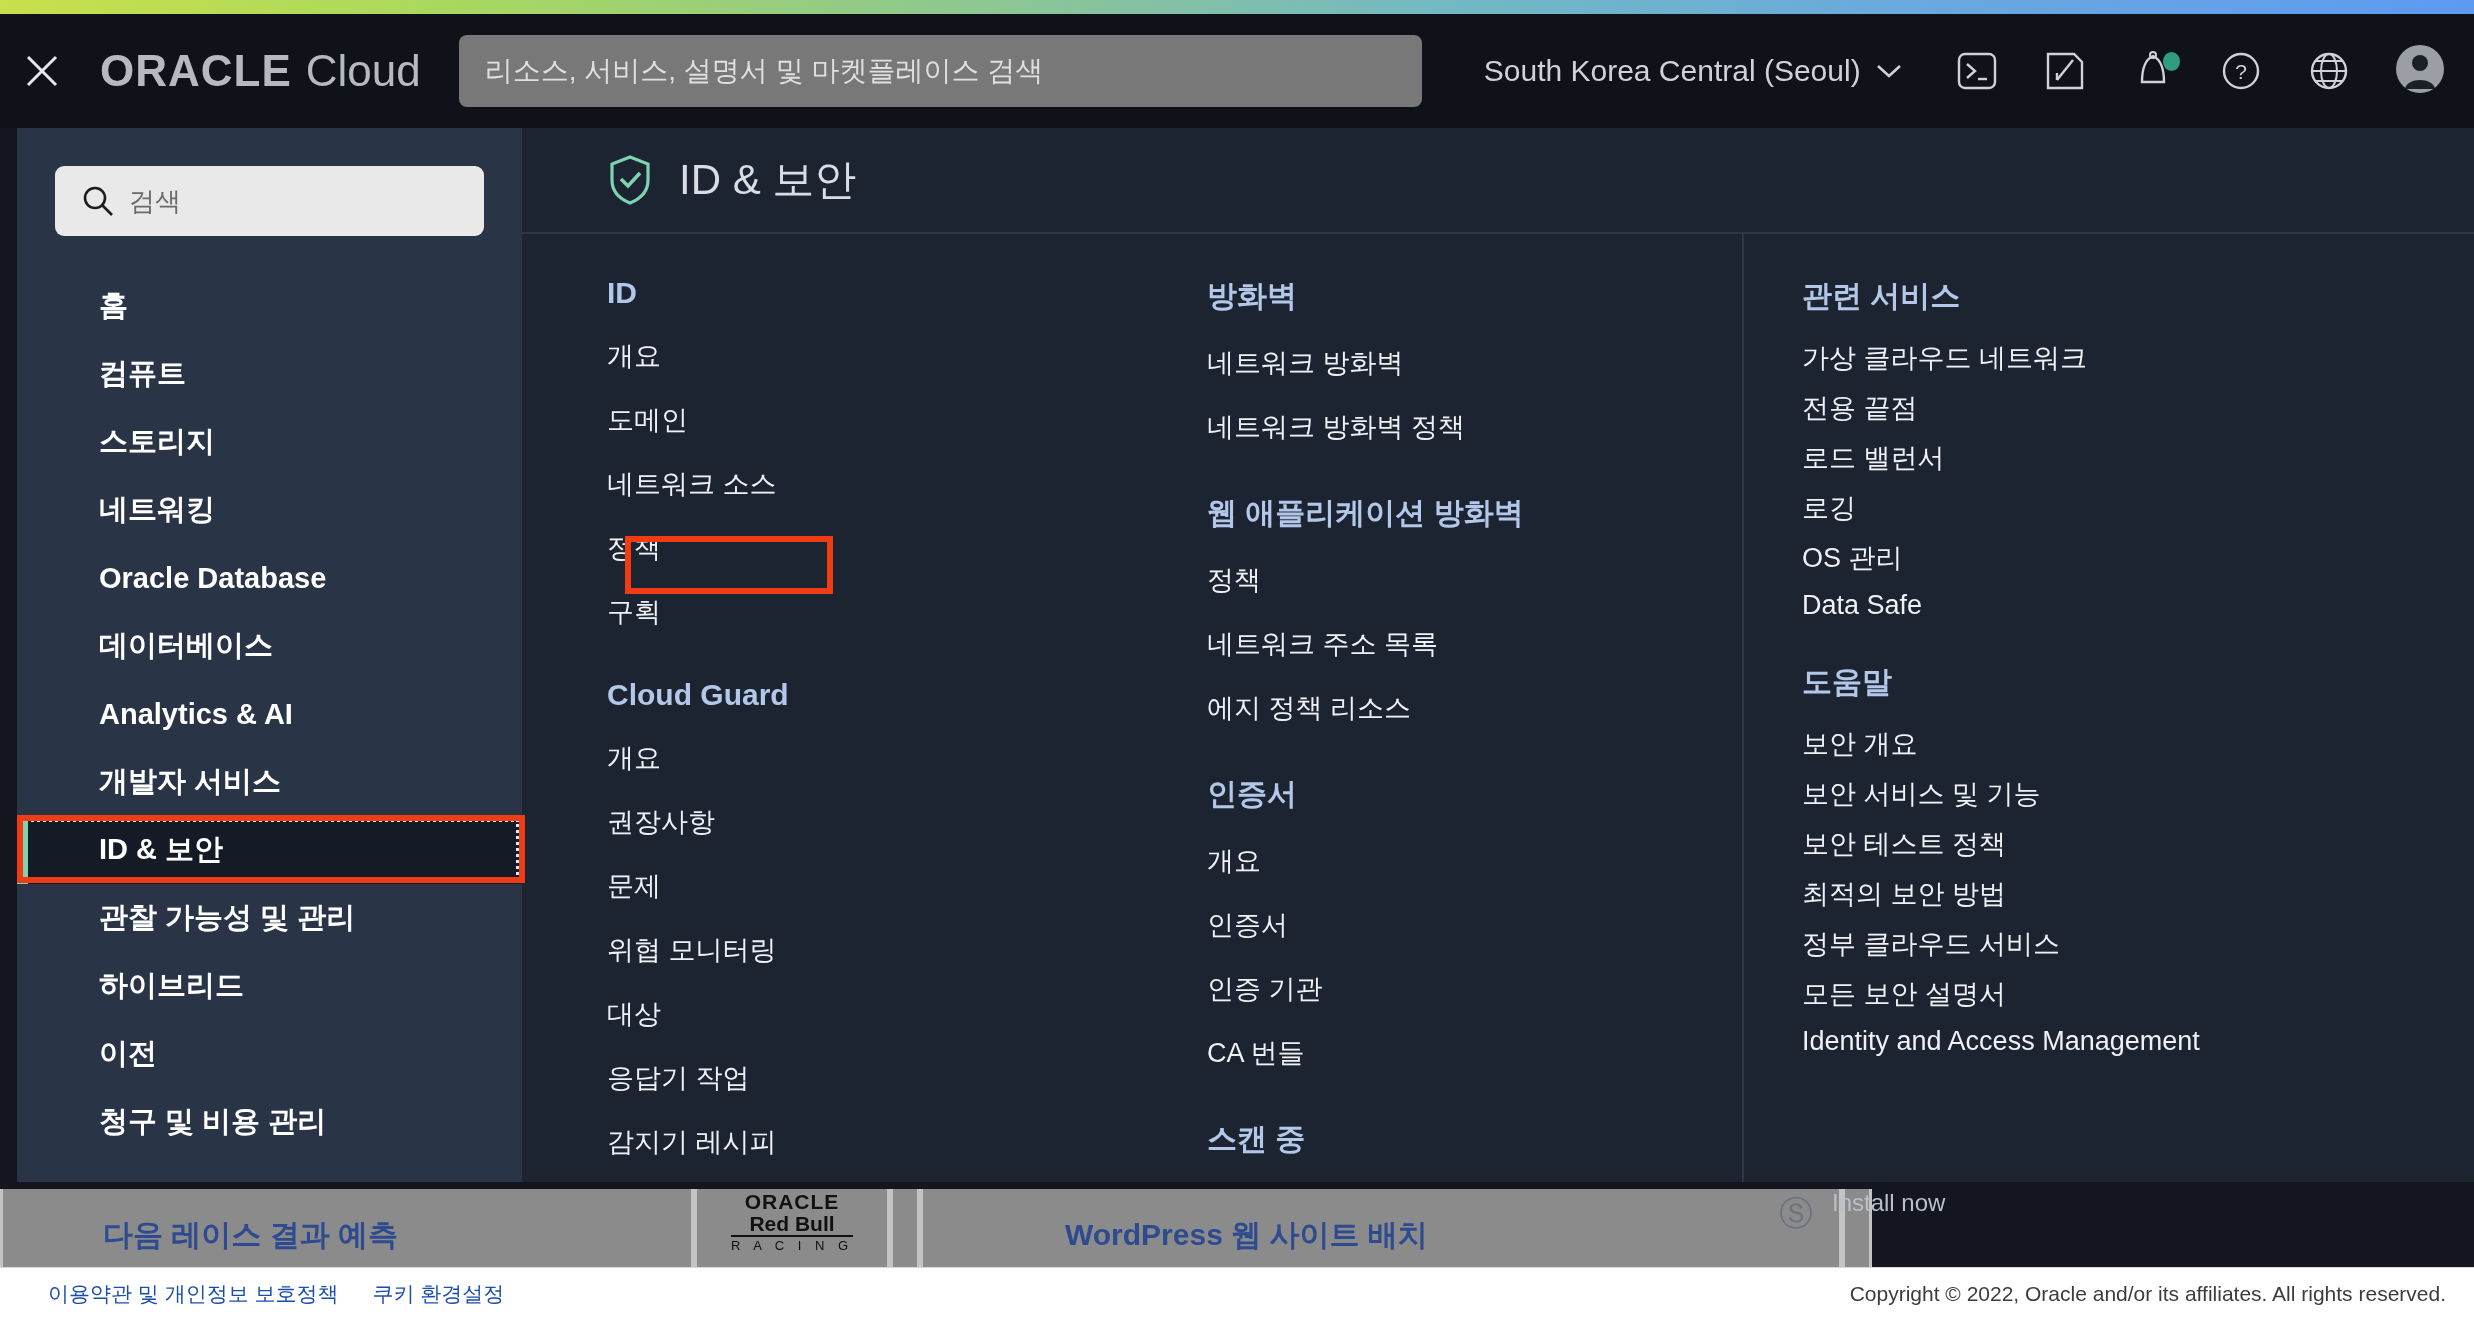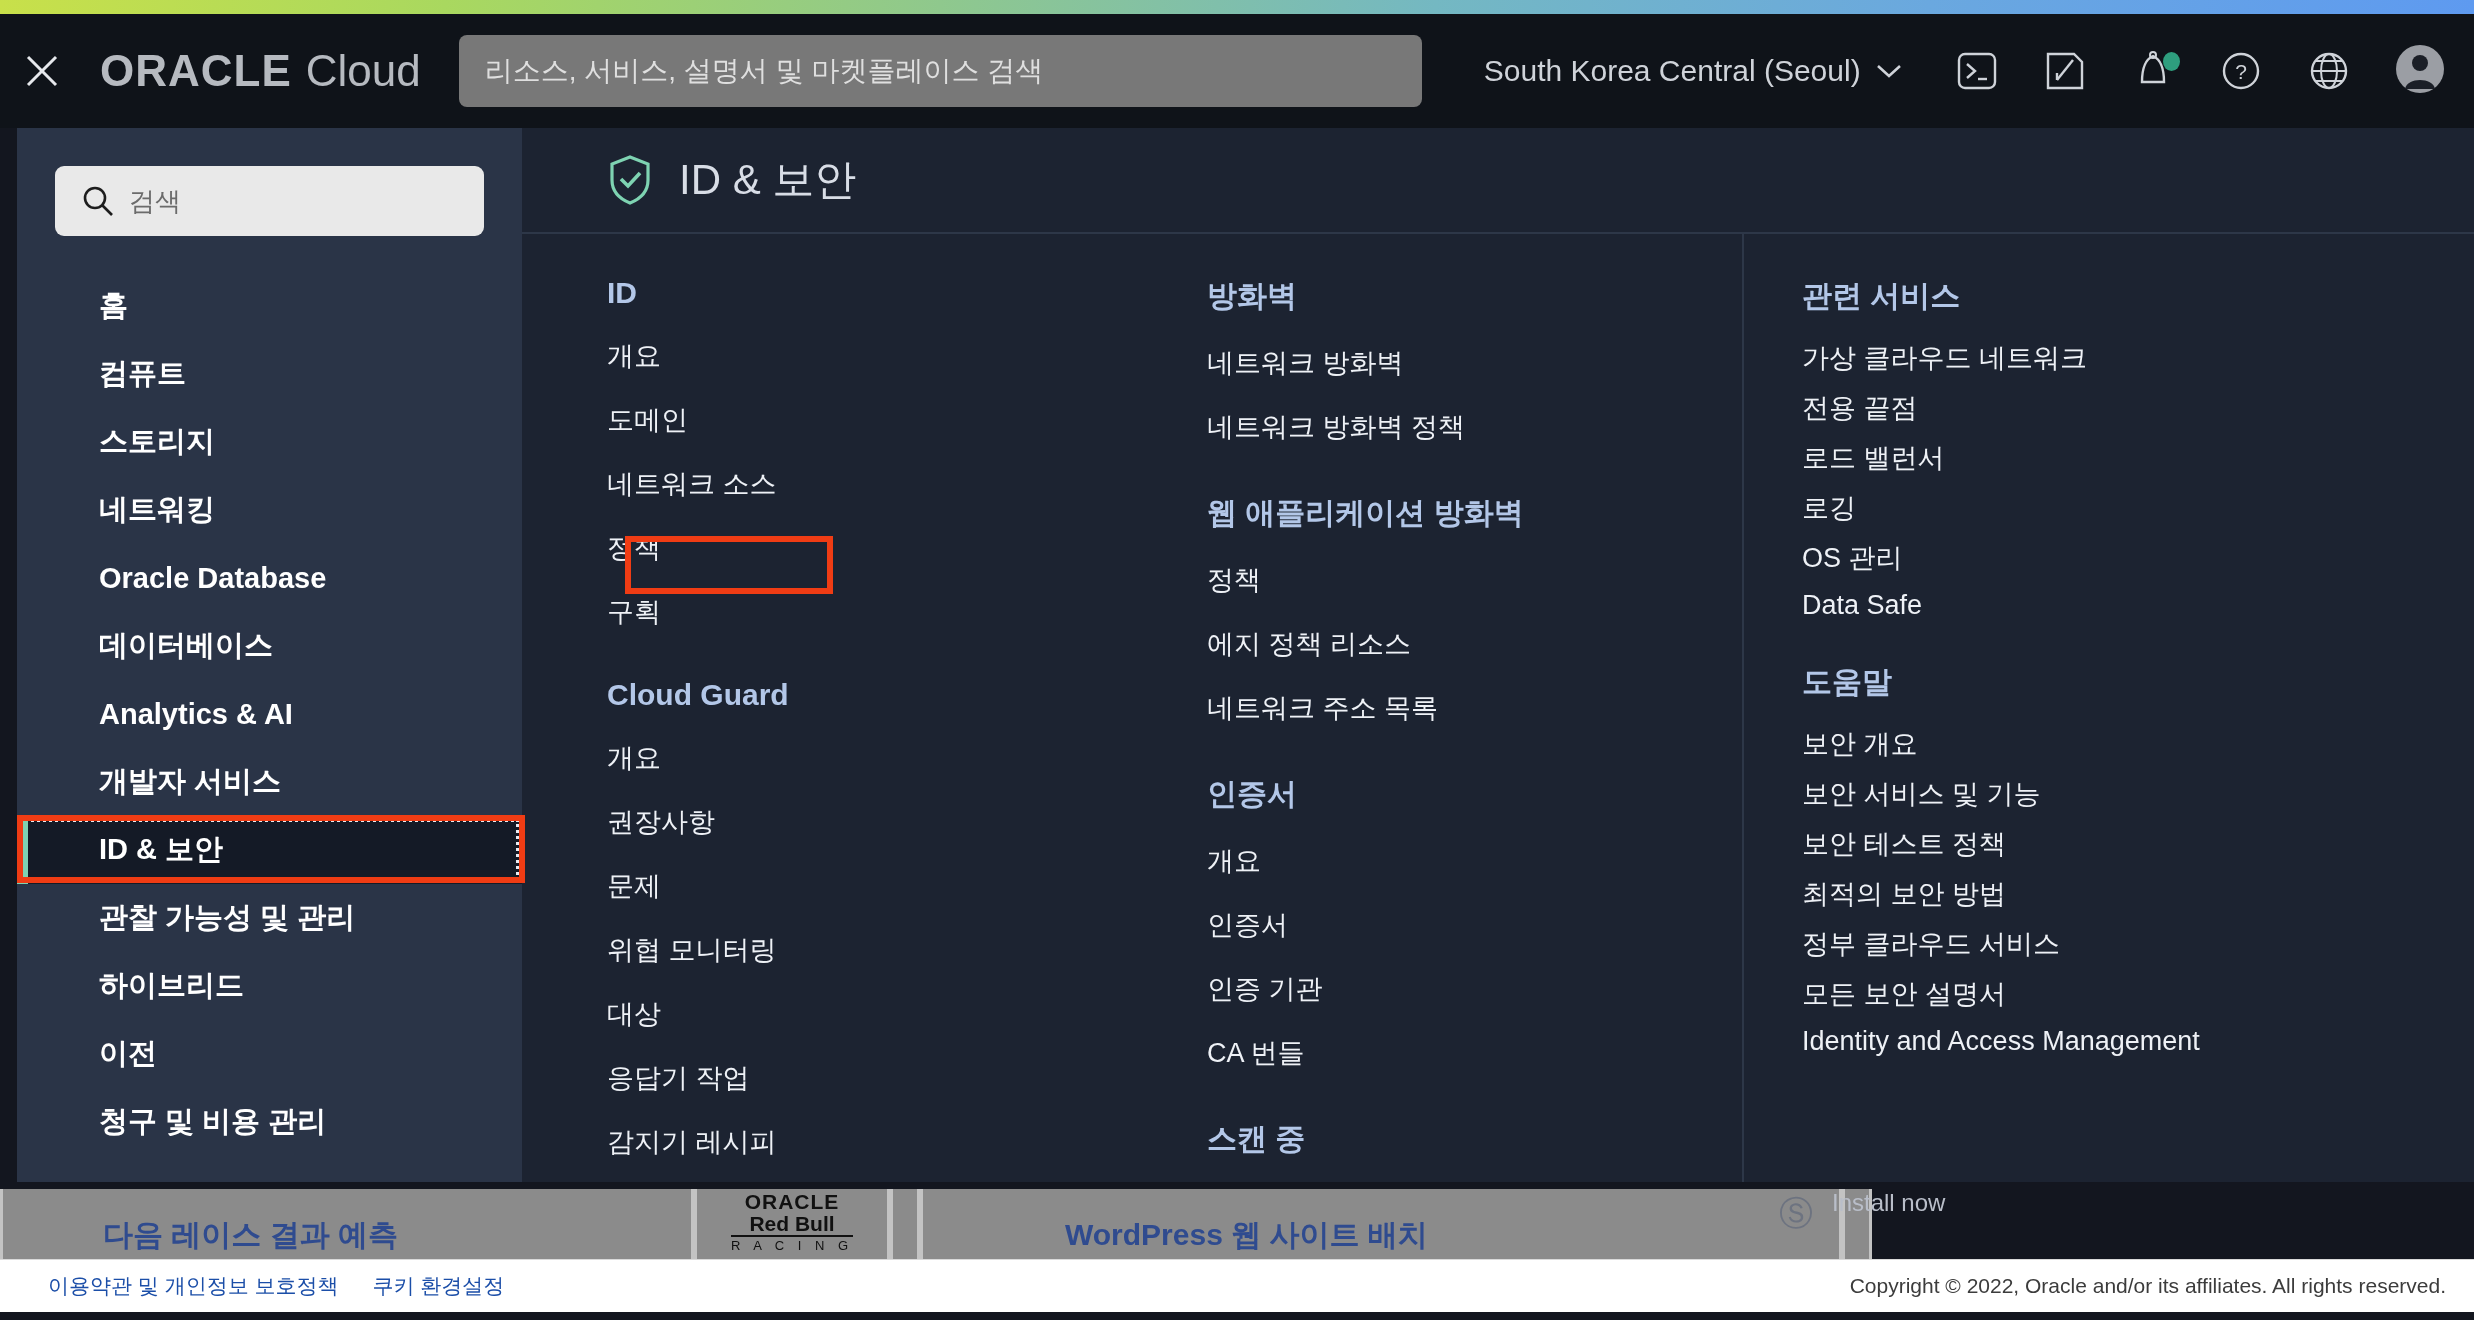--- a/index.html
+++ b/index.html
@@ -60,21 +60,21 @@
     position: absolute; right: 26px; top: 2px;
     font-size: 34px; color: #6d7380;
   }
   .install-now {
     position: absolute; left: 1832px; top: 1175px;
     color: #b9bec9; font-size: 24px;
   }
 
   
   .footer {
-    position: absolute; left: 0; bottom: 8px;
+    position: absolute; left: 0; bottom: 0;
     width: 2474px; height: 53px;
     background: #ffffff;
     border-top: 1px solid #d9d9d9;
     display: flex; align-items: center;
   }
   .footer-links { display: flex; gap: 34px; margin-left: 48px; }
   .footer-link {
     color: #1b4ea8; font-size: 21px; cursor: pointer;
     white-space: nowrap;
   }
@@ -414,22 +414,22 @@
         </div>
         <div class="col col2">
           <div class="group">
             <div class="group-title">방화벽</div>
             <div class="menu-link">네트워크 방화벽</div>
             <div class="menu-link">네트워크 방화벽 정책</div>
           </div>
           <div class="group">
             <div class="group-title">웹 애플리케이션 방화벽</div>
             <div class="menu-link">정책</div>
+            <div class="menu-link">네트워크 주소 목록</div>
             <div class="menu-link">에지 정책 리소스</div>
-            <div class="menu-link">네트워크 주소 목록</div>
           </div>
           <div class="group">
             <div class="group-title">인증서</div>
             <div class="menu-link">개요</div>
             <div class="menu-link">인증서</div>
             <div class="menu-link">인증 기관</div>
             <div class="menu-link">CA 번들</div>
           </div>
           <div class="group">
             <div class="group-title">스캔 중</div>

